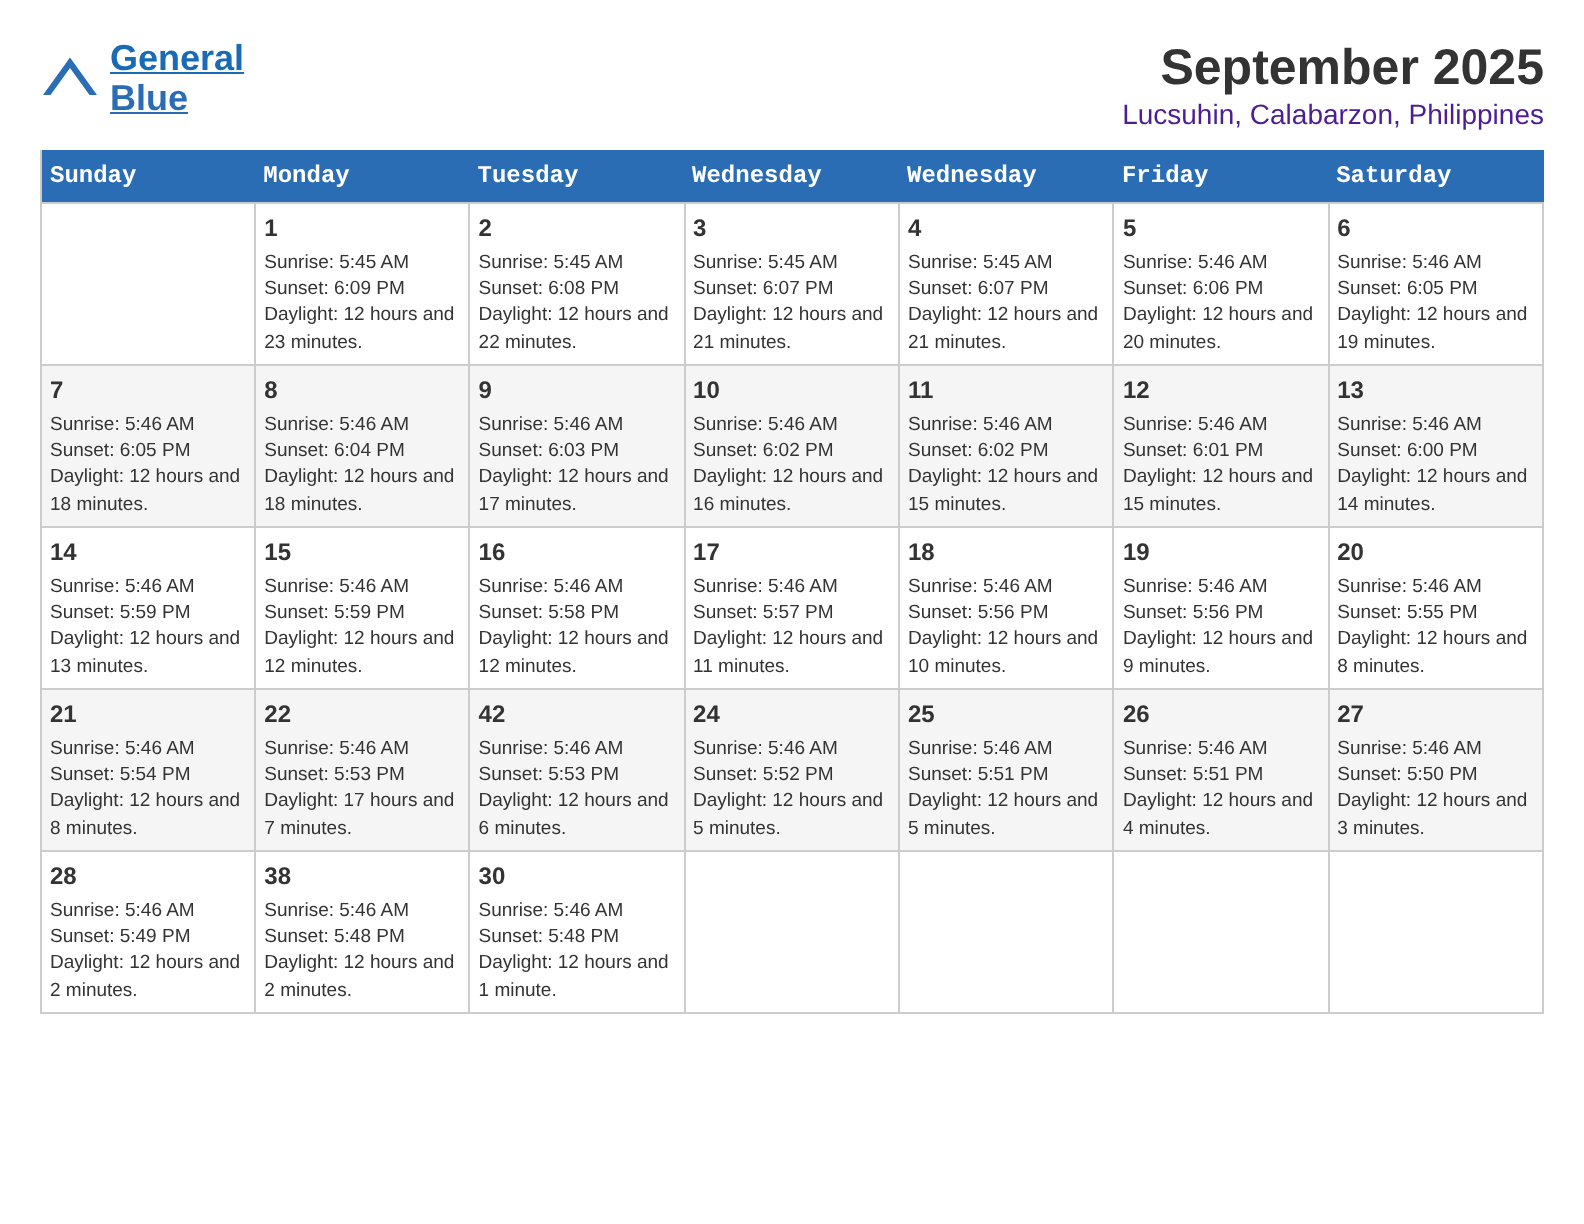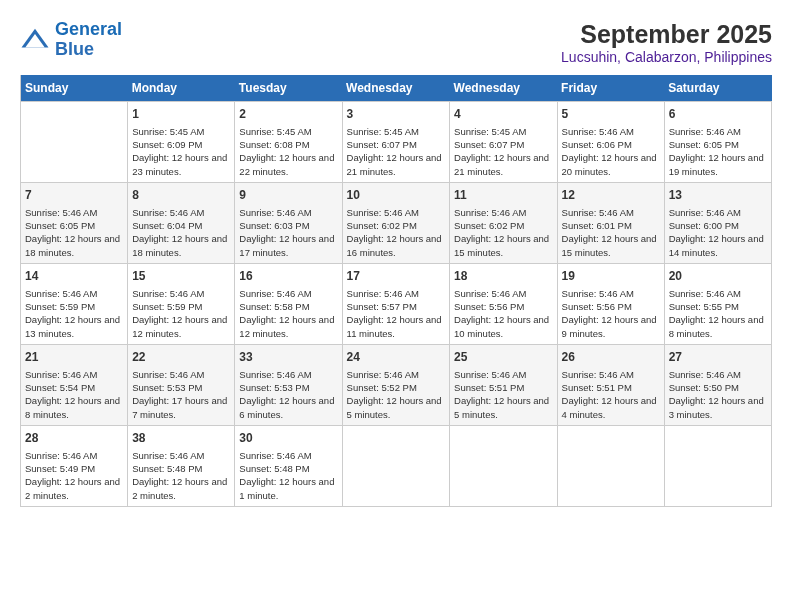--- a/index.html
+++ b/index.html
@@ -22,20 +22,21 @@
       gap: 5px;
     }
     .logo-text {
       font-size: 18px;
       font-weight: bold;
       color: #333;
       line-height: 1.1;
     }
     .logo-text span {
       color: #1a6bb5;
+      text-decoration: underline;
     }
     .logo-icon {
       width: 30px;
       height: 30px;
     }
     .title-block {
       text-align: right;
     }
     .month-title {
       font-size: 25px;
@@ -51,20 +52,21 @@
       border-collapse: collapse;
       font-size: 10px;
     }
     th {
       background-color: #2a6db5;
       color: white;
       padding: 6px 4px;
       text-align: left;
       font-size: 12px;
       font-weight: bold;
+      font-family: Liberation Mono, monospace;
     }
     td {
       border: 1px solid #ccc;
       vertical-align: top;
       padding: 4px;
       width: 108px;
       min-height: 80px;
       color: #333;
       font-size: 9.5px;
       line-height: 1.4;
@@ -253,21 +255,21 @@
           <div>Sunset: 5:54 PM</div>
           <div>Daylight: 12 hours and 8 minutes.</div>
         </td>
         <td>
           <span class="day-num">22</span>
           <div>Sunrise: 5:46 AM</div>
           <div>Sunset: 5:53 PM</div>
           <div>Daylight: 17 hours and 7 minutes.</div>
         </td>
         <td>
-          <span class="day-num">33</span>
+          <span class="day-num">42</span>
           <div>Sunrise: 5:46 AM</div>
           <div>Sunset: 5:53 PM</div>
           <div>Daylight: 12 hours and 6 minutes.</div>
         </td>
         <td>
           <span class="day-num">24</span>
           <div>Sunrise: 5:46 AM</div>
           <div>Sunset: 5:52 PM</div>
           <div>Daylight: 12 hours and 5 minutes.</div>
         </td>

